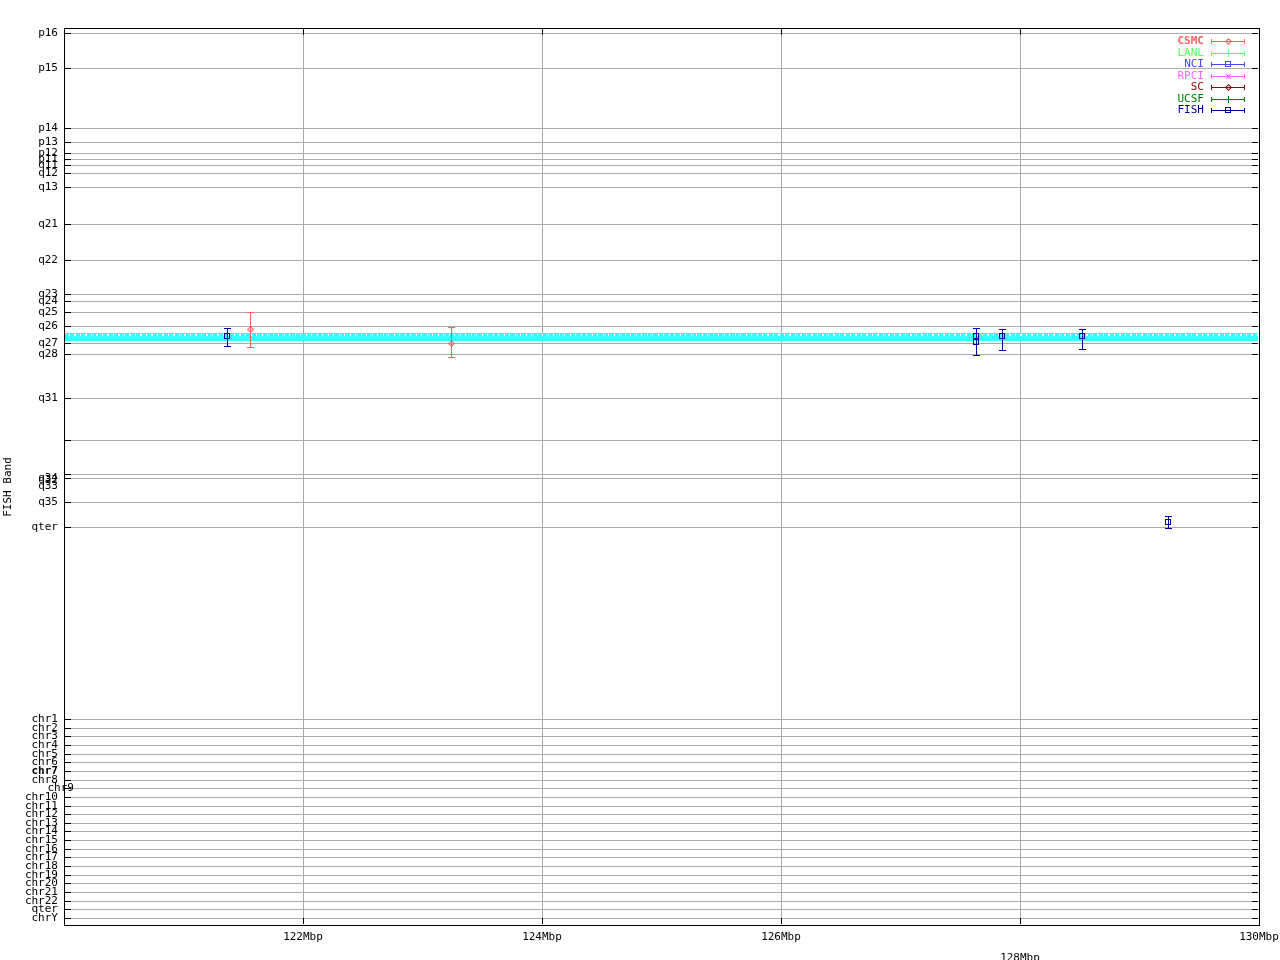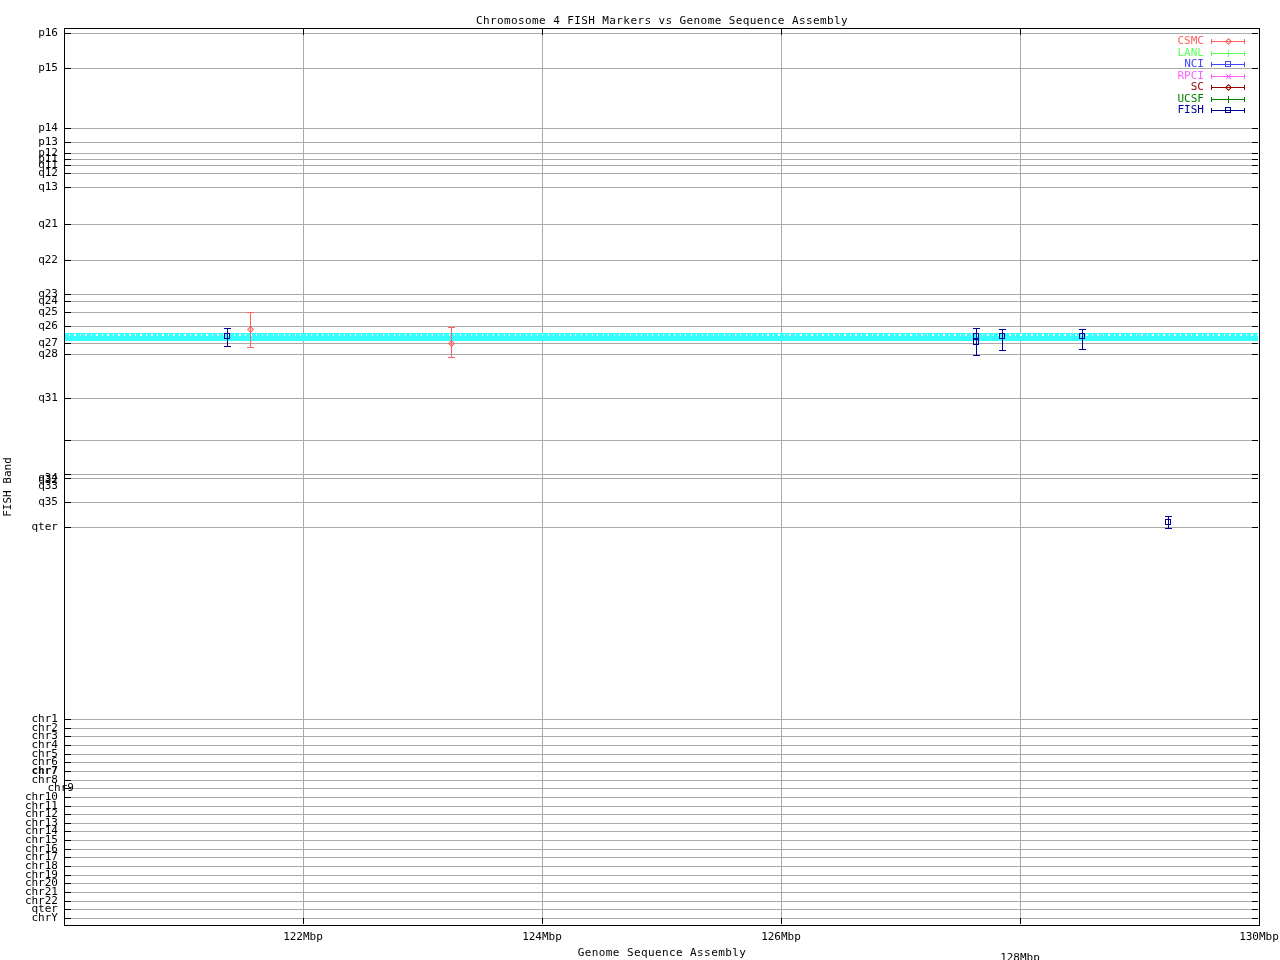--- a/index.html
+++ b/index.html
@@ -28,25 +28,23 @@
   .hband-dash{position:absolute;height:2px;
     background:repeating-linear-gradient(90deg, transparent 0 4px, #ffffff 4px 5.5px);}
   .lg-label{position:absolute;width:60px;text-align:right;line-height:12px;}
   .lg-line{position:absolute;height:1px;}
   .lg-cap{position:absolute;width:1px;height:5px;}
 </style>
 </head>
 <body>
 
 <div id="chart-root">
-  <div id="chart-title" class="abs" style="left:64px;top:14px;width:1196px;">Chromosome 4 FISH Markers vs Genome Sequence Assembly</div>
 
   <div id="y-axis-title" class="abs" style="left:-28px;top:481px;width:70px;height:12px;">FISH Band</div>
 
-  <div id="x-axis-title" class="abs" style="left:64px;top:946px;width:1196px;">Genome Sequence Assembly</div>
 
   <div id="plot-layer" class="abs" style="left:0;top:0;width:1280px;height:960px;">
     <div id="plot-border" class="abs" style="left:64px;top:28px;width:1196px;height:898px;"></div>
   <div class="grid-h" style="left: 65px; top: 33px; width: 1193px; background: rgb(171, 171, 171);"></div>
       <div class="tick-h" style="left: 65px; top: 33px;"></div>
       <div class="tick-h" style="left: 1252px; top: 33px;"></div>
       <div class="ylab" style="left: 12px; top: 27px; width: 46px;">p16</div>
       <div class="grid-h" style="left: 65px; top: 68px; width: 1193px; background: rgb(171, 171, 171);"></div>
       <div class="tick-h" style="left: 65px; top: 68px;"></div>
       <div class="tick-h" style="left: 1252px; top: 68px;"></div>
@@ -278,21 +276,21 @@
       <div class="ecap" style="left: 1079px; top: 349px; background: rgb(0, 0, 160);"></div>
       <div class="m-square" style="left: 1079px; top: 333px; border-color: rgb(0, 0, 160);"></div>
       <div class="ebar" style="left: 1168px; top: 516px; height: 12px; background: rgb(0, 0, 160);"></div>
       <div class="ecap" style="left: 1165px; top: 516px; background: rgb(0, 0, 160);"></div>
       <div class="ecap" style="left: 1165px; top: 528px; background: rgb(0, 0, 160);"></div>
       <div class="m-square" style="left: 1165px; top: 519px; border-color: rgb(0, 0, 160);"></div>
     </div>
 
   <div id="legend" class="abs" style="left:0;top:0;width:1280px;height:960px;pointer-events:none;">
       <div style="position: absolute; left: 0px; top: 0px;">
-        <div class="lg-label" style="left: 1144px; top: 35px; color: rgb(255, 95, 95);">CSMC</div>
+        <div class="lg-label" style="left: 1144px; top: 35px; color: rgb(255, 95, 95); font-weight: bold;">CSMC</div>
         <div class="lg-line" style="left: 1211px; top: 41px; width: 34px; background: rgb(255, 95, 95);"></div>
         <div class="lg-cap" style="left: 1211px; top: 39px; background: rgb(255, 95, 95);"></div>
         <div class="lg-cap" style="left: 1244px; top: 39px; background: rgb(255, 95, 95);"></div>
         <div class="m-diamond" style="left: 1226px; top: 39px; border-color: rgb(255, 95, 95);"></div>
       </div>
       <div style="position: absolute; left: 0px; top: 0px;">
         <div class="lg-label" style="left: 1144px; top: 47px; color: rgb(95, 255, 95);">LANL</div>
         <div class="lg-line" style="left: 1211px; top: 53px; width: 34px; background: rgb(95, 255, 95);"></div>
         <div class="lg-cap" style="left: 1211px; top: 51px; background: rgb(95, 255, 95);"></div>
         <div class="lg-cap" style="left: 1244px; top: 51px; background: rgb(95, 255, 95);"></div>

